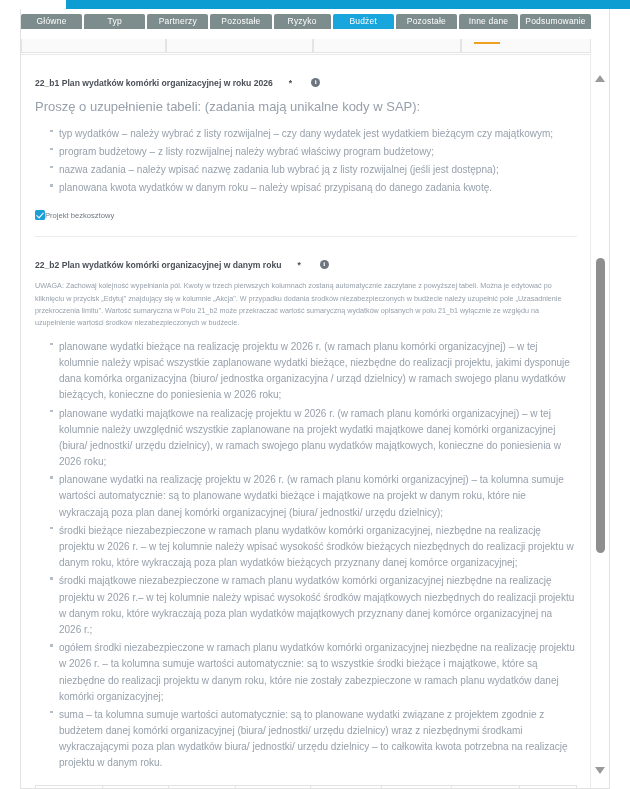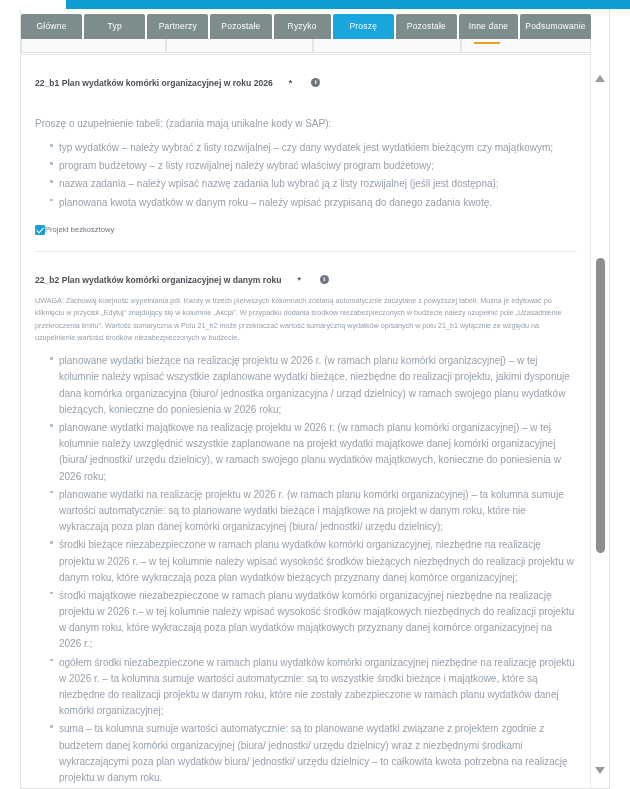--- a/index.html
+++ b/index.html
@@ -34,21 +34,21 @@
     border: 1px solid #e2e2e2;
     border-top: none;
     overflow: hidden;
   }
 
   
   .tabbar {
     position: absolute;
     top: 5px; left: 0px;
     width: 570px;
-    height: 25px;
+    height: 15px;
     display: flex;
     gap: 2px;
   }
   .tab {
     flex: 1 1 auto;
     background: #7d8c8d;
     color: #ffffff;
     font-size: 8.5px;
     letter-spacing: .2px;
     display: flex;
@@ -128,23 +128,23 @@
     color: #ffffff;
     font-size: 7px;
     font-weight: bold;
     font-family: "Liberation Serif", serif;
     line-height: 9px;
     margin-left: 3px;
     cursor: pointer;
   }
 
   .lead {
-    font-size: 10px;
+    font-size: 13px;
     color: #97a0ab;
-    margin: 28px 0 0 0;
+    margin: 9px 0 0 0;
     line-height: 1.5;
   }
 
   ul.bullets {
     margin: 9px 0 0 0;
     padding-left: 24px;
     list-style: none;
   }
   ul.bullets li {
     position: relative;
@@ -310,21 +310,21 @@
       <div class="tab tab-2">
           <span>Partnerzy</span>
         </div>
       <div class="tab tab-3">
           <span>Pozostałe</span>
         </div>
       <div class="tab tab-4">
           <span>Ryzyko</span>
         </div>
       <div class="tab tab-5 active">
-          <span>Proszę</span>
+          <span>Budżet</span>
         </div>
       <div class="tab tab-6">
           <span>Pozostałe</span>
         </div>
       <div class="tab tab-7">
           <span>Inne dane</span>
         </div>
       <div class="tab tab-8">
           <span>Podsumowanie</span>
         </div>

